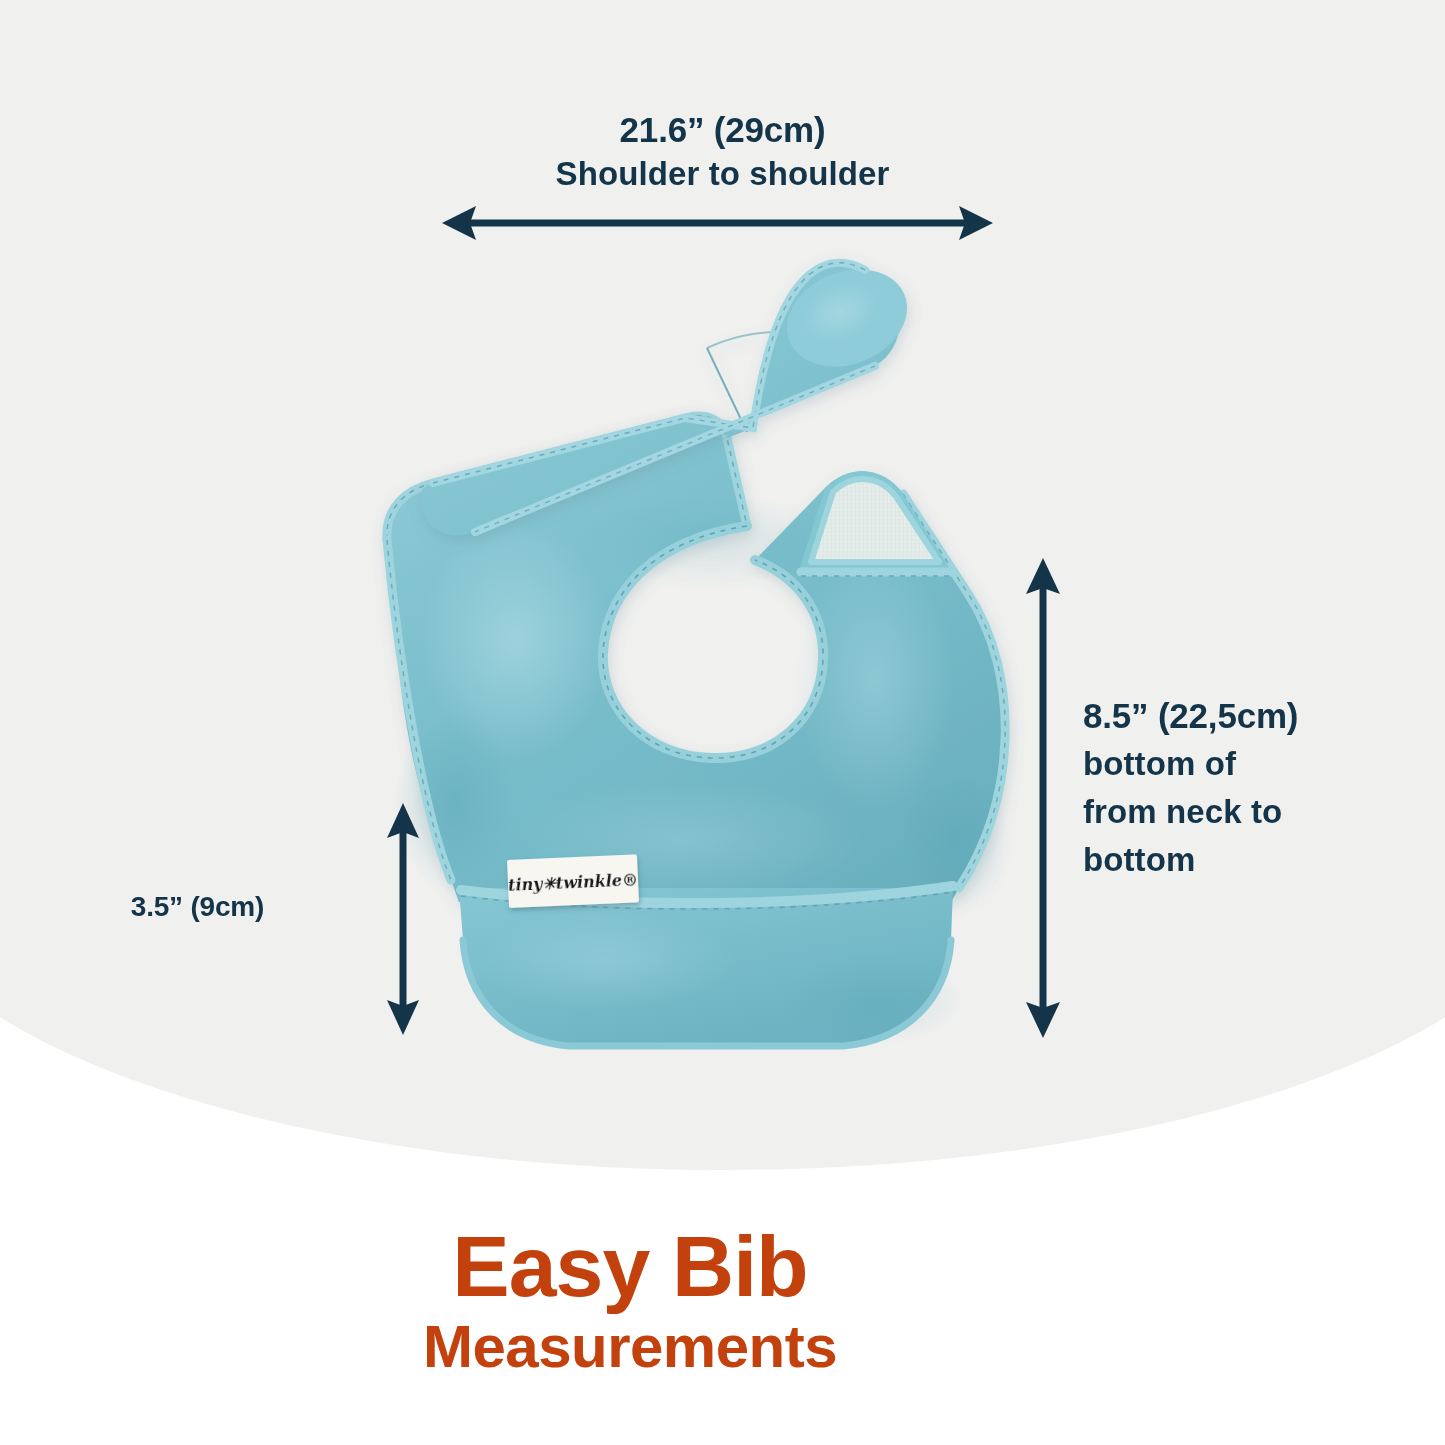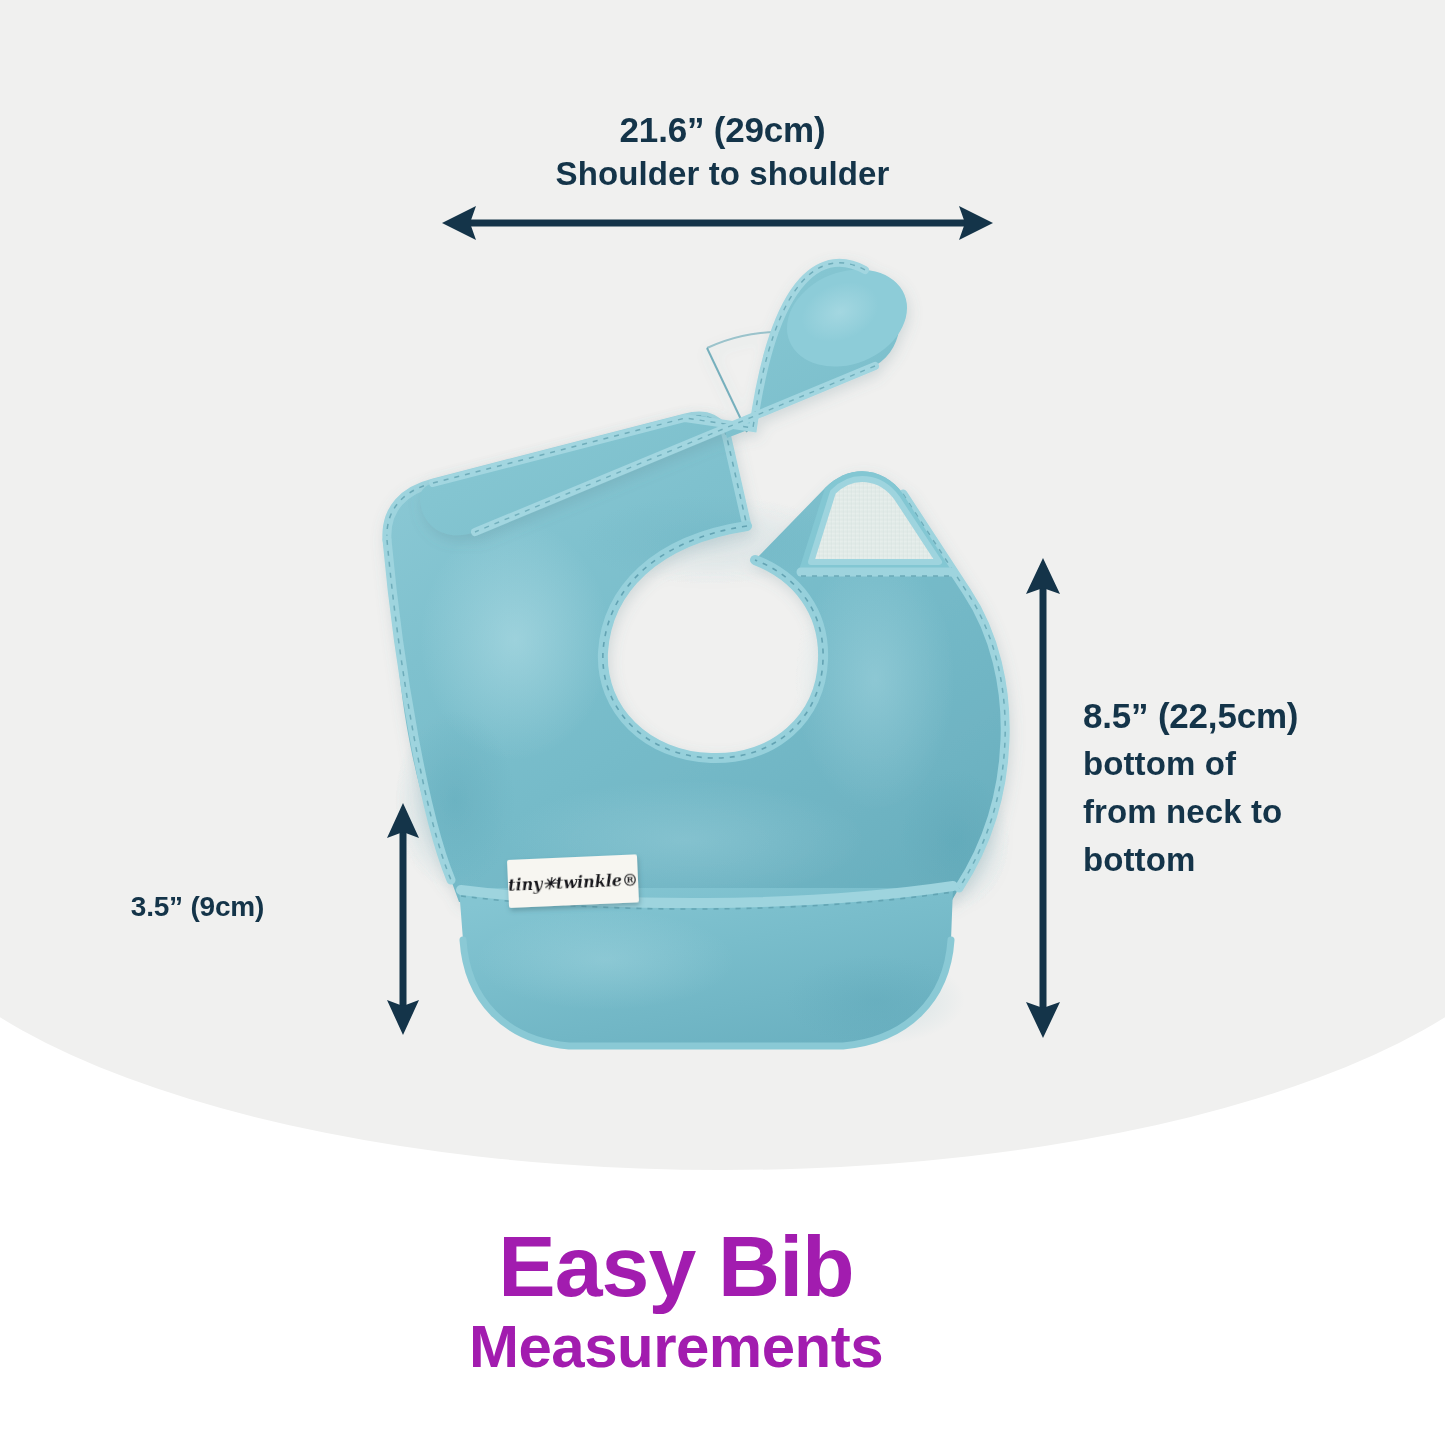--- a/index.html
+++ b/index.html
@@ -82,22 +82,21 @@
     top: 240px;
   }
 
   
   #caption {
     position: absolute;
     left: 0;
     top: 1218px;
     width: 1260px;
     text-align: center;
-    color: #a21caf;
-    margin-left: 46px;
+    color: #c2410c;
   }
   #caption-title {
     font-size: 86px;
     font-weight: 700;
     line-height: 96px;
     letter-spacing: -1px;
   }
   #caption-sub {
     font-size: 60px;
     font-weight: 700;

